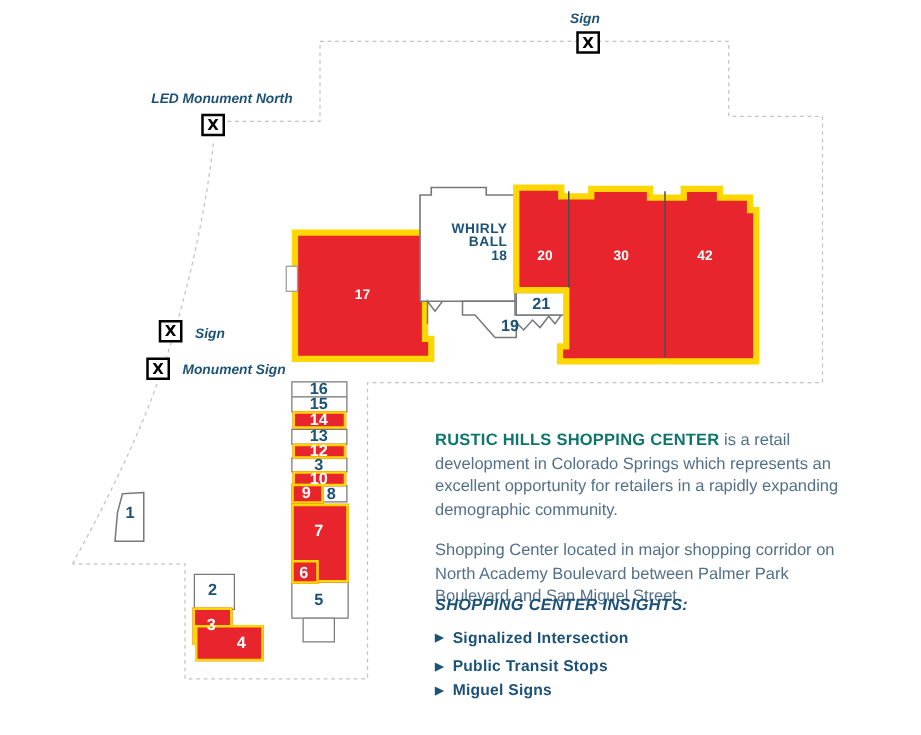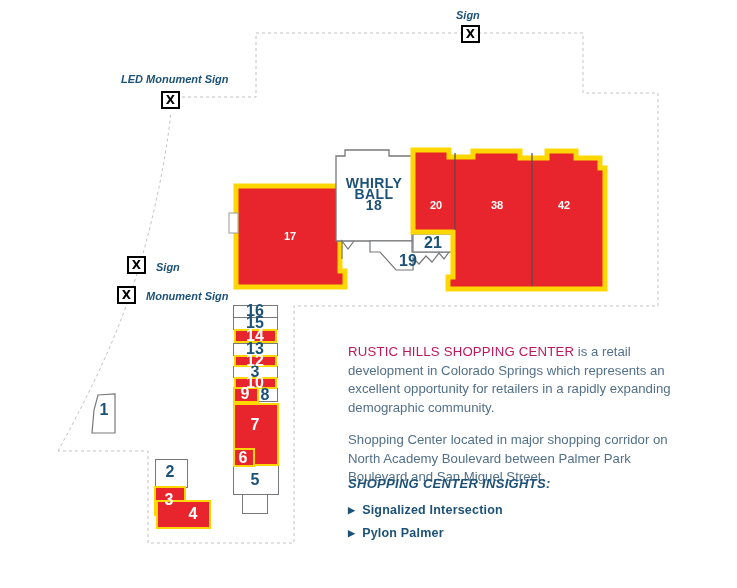--- a/index.html
+++ b/index.html
@@ -1,36 +1,36 @@
 <!DOCTYPE html>
 <html><head>
 <meta charset="utf-8">
 <style>
   html,body{margin:0;padding:0;background:#fff;}
   .canvas{position:relative;width:737px;height:588px;background:#fff;overflow:hidden;
           font-family:"Liberation Sans",sans-serif;}
   svg{position:absolute;left:0;top:0;}
   .bld{position:absolute;background:#fff;border:1px solid #77787b;box-sizing:border-box;}
   .red{position:absolute;background:#e8252d;border:2.5px solid #ffd700;box-sizing:border-box;}
-  .num{position:absolute;transform:translate(-50%,-50%);font-weight:bold;font-size:16px;
+  .num{position:absolute;transform:translate(-50%,-50%);font-weight:bold;font-size:13px;
        color:#1d5278;white-space:nowrap;line-height:10px;}
   .num.white{color:#ffffff;}
   .num.lg{font-size:11px;}
-  .whirly{position:absolute;left:342px;top:178px;width:64px;text-align:center;font-weight:bold;
-          font-size:14px;letter-spacing:.4px;color:#1d5278;line-height:10px;}
+  .whirly{position:absolute;left:342px;top:178px;width:64px;text-align:right;font-weight:bold;
+          font-size:11px;letter-spacing:.4px;color:#1d5278;line-height:10px;}
   .whirly div{margin-bottom:1px;}
   .sign-label{position:absolute;font-style:italic;font-weight:bold;font-size:11px;
               color:#1d5278;white-space:nowrap;}
   .xicon{position:absolute;width:15px;height:14px;background:#fff;border:2.5px solid #000;
          color:#000;font-weight:900;font-size:12px;line-height:14px;text-align:center;
          font-family:"DejaVu Sans",sans-serif;}
   .about{position:absolute;left:348px;top:343px;width:328px;color:#527089;font-size:13.2px;
          line-height:18.5px;}
   .about p{margin:0 0 14px 0;}
-  .about .hd{font-weight:normal;color:#be185d;letter-spacing:.2px;}
+  .about .hd{font-weight:bold;color:#0f766e;letter-spacing:.2px;}
   .insights{position:absolute;left:348px;top:476px;width:328px;}
   .insights h3{margin:0 0 12px 0;font-size:13px;font-style:italic;font-weight:bold;
                color:#1d5278;letter-spacing:.3px;}
   .insights ul{list-style:none;margin:0;padding:0;}
   .insights li{font-size:12.5px;font-weight:bold;color:#1d5278;margin-bottom:5px;
                letter-spacing:.2px;}
   .insights li.first{margin-bottom:9px;}
   .insights .arrow{display:inline-block;font-size:9px;margin-right:7px;transform:translateY(-1px);}
 </style>
 </head>
@@ -91,47 +91,48 @@
   <div class="num" style="left:255px;top:372px">3</div>
   <div class="num white" style="left:255px;top:361px">12</div>
   <div class="num" style="left:255px;top:349px">13</div>
   <div class="num white" style="left:255px;top:336px">14</div>
   <div class="num" style="left:255px;top:323px">15</div>
   <div class="num" style="left:255px;top:311px">16</div>
   <div class="num white lg" style="left:290px;top:236px">17</div>
   <div class="num" style="left:408px;top:261px">19</div>
   <div class="num white lg" style="left:436px;top:205px">20</div>
   <div class="num" style="left:433px;top:243px">21</div>
-  <div class="num white lg" style="left:497px;top:205px">38</div>
+  <div class="num white lg" style="left:497px;top:205px">30</div>
   <div class="num white lg" style="left:564px;top:205px">42</div>
 
   <div class="whirly">
     <div>WHIRLY</div>
     <div>BALL</div>
     <div>18</div>
   </div>
 
   <div class="sign-label" style="left:456px;top:9px">Sign</div>
   <div class="xicon" style="left:461px;top:25px">X</div>
 
-  <div class="sign-label" style="left:121px;top:73px">LED Monument Sign</div>
+  <div class="sign-label" style="left:121px;top:73px">LED Monument North</div>
   <div class="xicon" style="left:161px;top:91px">X</div>
 
   <div class="xicon" style="left:127px;top:256px">X</div>
   <div class="sign-label" style="left:156px;top:261px">Sign</div>
 
   <div class="xicon" style="left:117px;top:286px">X</div>
   <div class="sign-label" style="left:146px;top:290px">Monument Sign</div>
 
   <div class="about">
     <p><span class="hd">RUSTIC HILLS SHOPPING CENTER</span><span> is a retail development in Colorado Springs which represents an excellent opportunity for retailers in a rapidly expanding demographic community.</span></p>
     <p>Shopping Center located in major shopping corridor on North Academy Boulevard between Palmer Park Boulevard and San Miguel Street.</p>
   </div>
 
   <div class="insights">
     <h3>SHOPPING CENTER INSIGHTS:</h3>
     <ul>
       <li class="first"><span class="arrow">▶</span><span>Signalized Intersection</span></li>
-      <li><span class="arrow">▶</span><span>Pylon Palmer</span></li>
+      <li><span class="arrow">▶</span><span>Public Transit Stops</span></li>
+      <li><span class="arrow">▶</span><span>Miguel Signs</span></li>
     </ul>
   </div>
 
 </div>
 
 </body></html>

